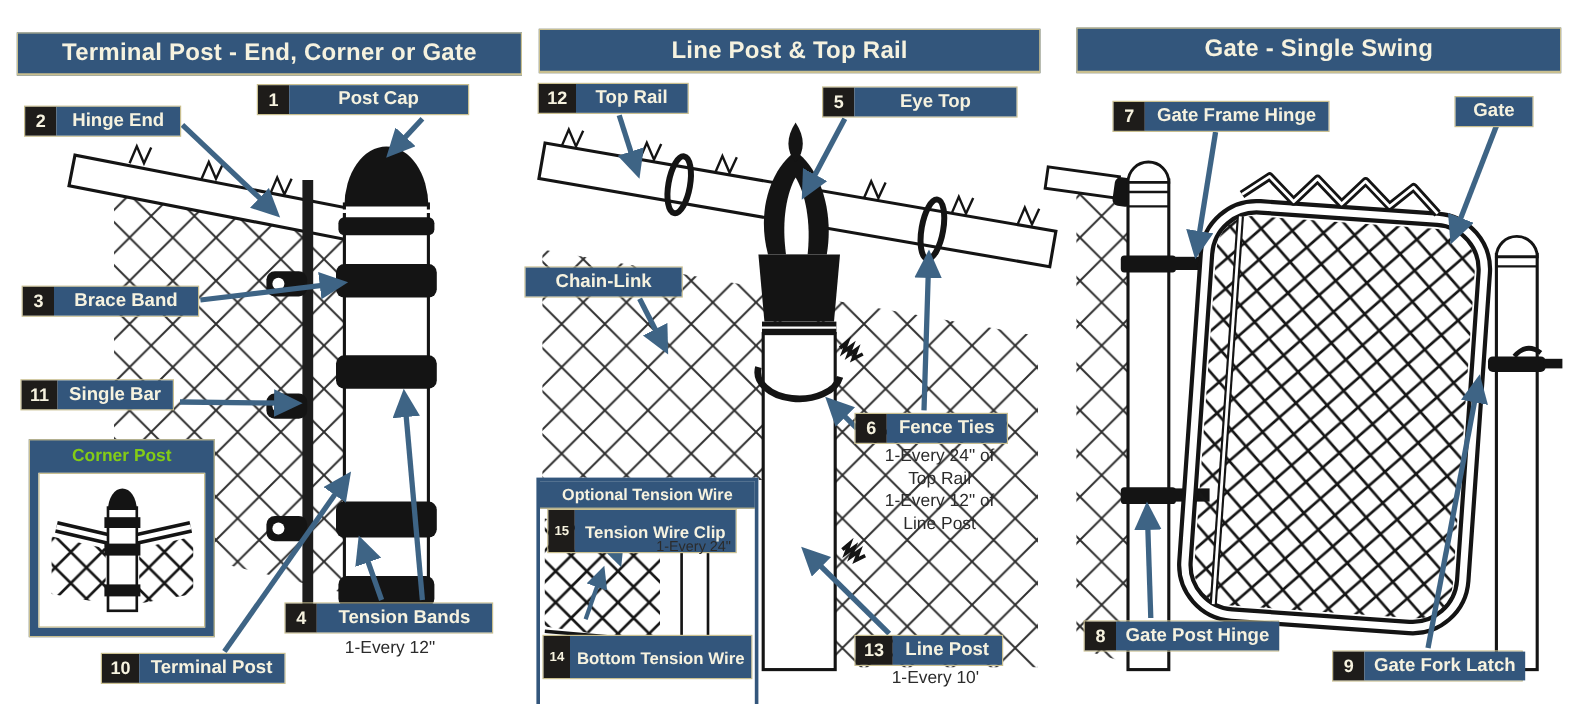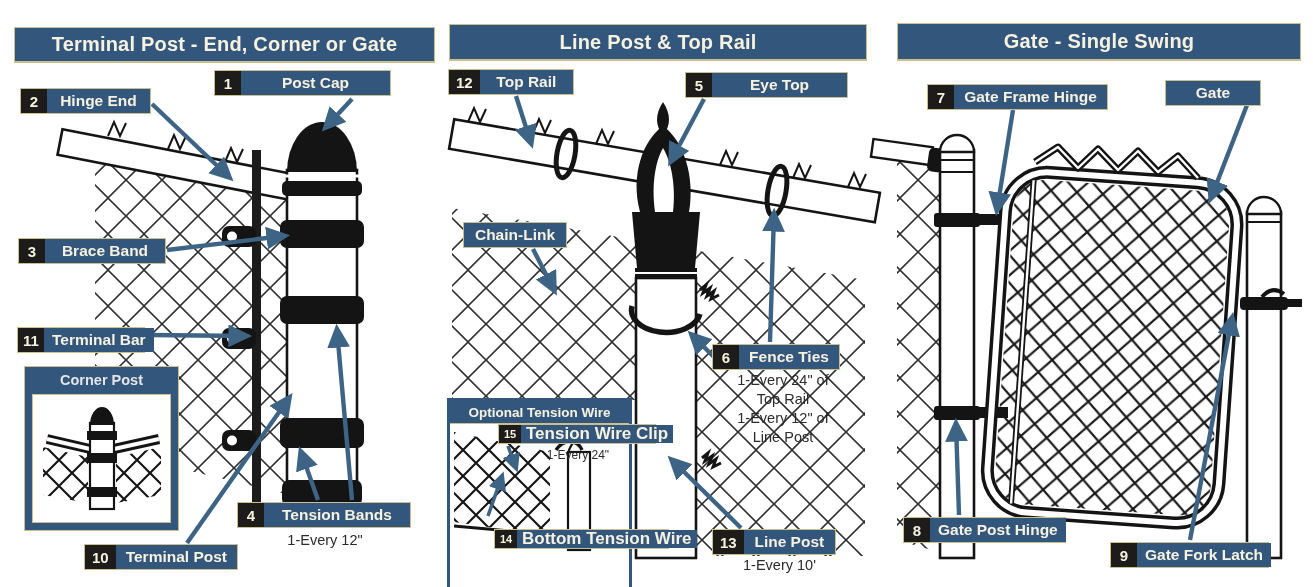--- a/index.html
+++ b/index.html
@@ -21,35 +21,35 @@
   }
   .badge {
     background:#1E1C1A; color:#F6F2DF; font-weight:bold; font-size:15px;
     display:flex; align-items:center; justify-content:center; padding:0 7px; min-width:12px;
   }
   .bar {
     background:#33567C; color:#F6F2DF; font-weight:bold; font-size:15.5px;
     display:flex; align-items:center; justify-content:center; flex:1;
     padding:0 8px; white-space:nowrap;
   }
-  .label.small { height:20px;margin-left:42px; }
+  .label.small { height:37px; }
   .label.small .badge { font-size:11px; padding:0 5px; }
-  .label.small .bar  { font-size:17px; padding:0 5px; }
+  .label.small .bar  { font-size:14px; padding:0 5px; }
   .note {
     position:absolute; z-index:4; color:#2B2B2B; font-size:14.5px; font-weight:500;
     text-align:center; white-space:pre-line; line-height:19px;
   }
   .note.tiny { font-size:12px; line-height:14px; }
   .inset-box { position:absolute; z-index:3; box-sizing:border-box; }
   .corner {
     background:#33567C; border:1px solid #C9BF8F;
     padding:0 7px 7px 7px; display:flex; flex-direction:column;
   }
   .corner .inset-title {
-    color:#e5e5e5; font-weight:bold; font-size:14.5px; text-align:center;
+    color:#84cc16; font-weight:bold; font-size:14.5px; text-align:center;
     height:27px; line-height:27px;
   }
   .corner .inset-body { background:#fff; border:1px solid #C9BF8F; flex:1; overflow:hidden; }
   .otw { background:#fff; border:3px solid #33567C; }
   .otw-title {
     background:#33567C; color:#F6F2DF; font-weight:bold; font-size:13.5px;
     text-align:center; padding:4px 0 3px 0; border-bottom:1px solid #C9BF8F;
     white-space:nowrap;
   }
   .otw-body { position:relative; }
@@ -249,43 +249,43 @@
     <span class="bar">Post Cap</span>
   </div>
   <div class="label" style="left:20px;top:88px;width:131px">
     <span class="badge">2</span>
     <span class="bar">Hinge End</span>
   </div>
   <div class="label" style="left:18px;top:238px;width:148px">
     <span class="badge">3</span>
     <span class="bar">Brace Band</span>
   </div>
-  <div class="label" style="left:17px;top:327px;width:128px">
+  <div class="label" style="left:17px;top:316px;width:128px">
     <span class="badge">11</span>
-    <span class="bar">Terminal Bar</span>
+    <span class="bar">Single Bar</span>
   </div>
   <div class="label" style="left:237px;top:502px;width:174px">
     <span class="badge">4</span>
     <span class="bar">Tension Bands</span>
   </div>
   <div class="note" style="left:250px;top:531px;width:150px">1-Every 12"</div>
   <div class="label" style="left:84px;top:544px;width:154px">
     <span class="badge">10</span>
     <span class="bar">Terminal Post</span>
   </div>
 
   <div class="label" style="left:448px;top:69px;width:126px">
     <span class="badge">12</span>
     <span class="bar">Top Rail</span>
   </div>
   <div class="label" style="left:685px;top:72px;width:163px">
     <span class="badge">5</span>
     <span class="bar">Eye Top</span>
   </div>
-  <div class="label" style="left:463px;top:222px;width:104px">
+  <div class="label" style="left:437px;top:222px;width:132px">
     <span class="bar">Chain-Link</span>
   </div>
   <div class="label" style="left:712px;top:344px;width:128px">
     <span class="badge">6</span>
     <span class="bar">Fence Ties</span>
   </div>
   <div class="note" style="left:723px;top:371px;width:120px">1-Every 24" of
 Top Rail
 1-Every 12" of
 Line Post</div>
@@ -302,21 +302,21 @@
   <div class="note tiny" style="left:542px;top:448px;width:72px">1-Every 24"</div>
   <div class="label small" style="left:452px;top:529px;width:175px">
     <span class="badge">14</span>
     <span class="bar">Bottom Tension Wire</span>
   </div>
 
   <div class="label" style="left:927px;top:84px;width:181px">
     <span class="badge">7</span>
     <span class="bar">Gate Frame Hinge</span>
   </div>
-  <div class="label" style="left:1165px;top:80px;width:96px">
+  <div class="label" style="left:1212px;top:80px;width:66px">
     <span class="bar">Gate</span>
   </div>
   <div class="label" style="left:903px;top:517px;width:163px">
     <span class="badge">8</span>
     <span class="bar">Gate Post Hinge</span>
   </div>
   <div class="label" style="left:1110px;top:542px;width:159px">
     <span class="badge">9</span>
     <span class="bar">Gate Fork Latch</span>
   </div>

